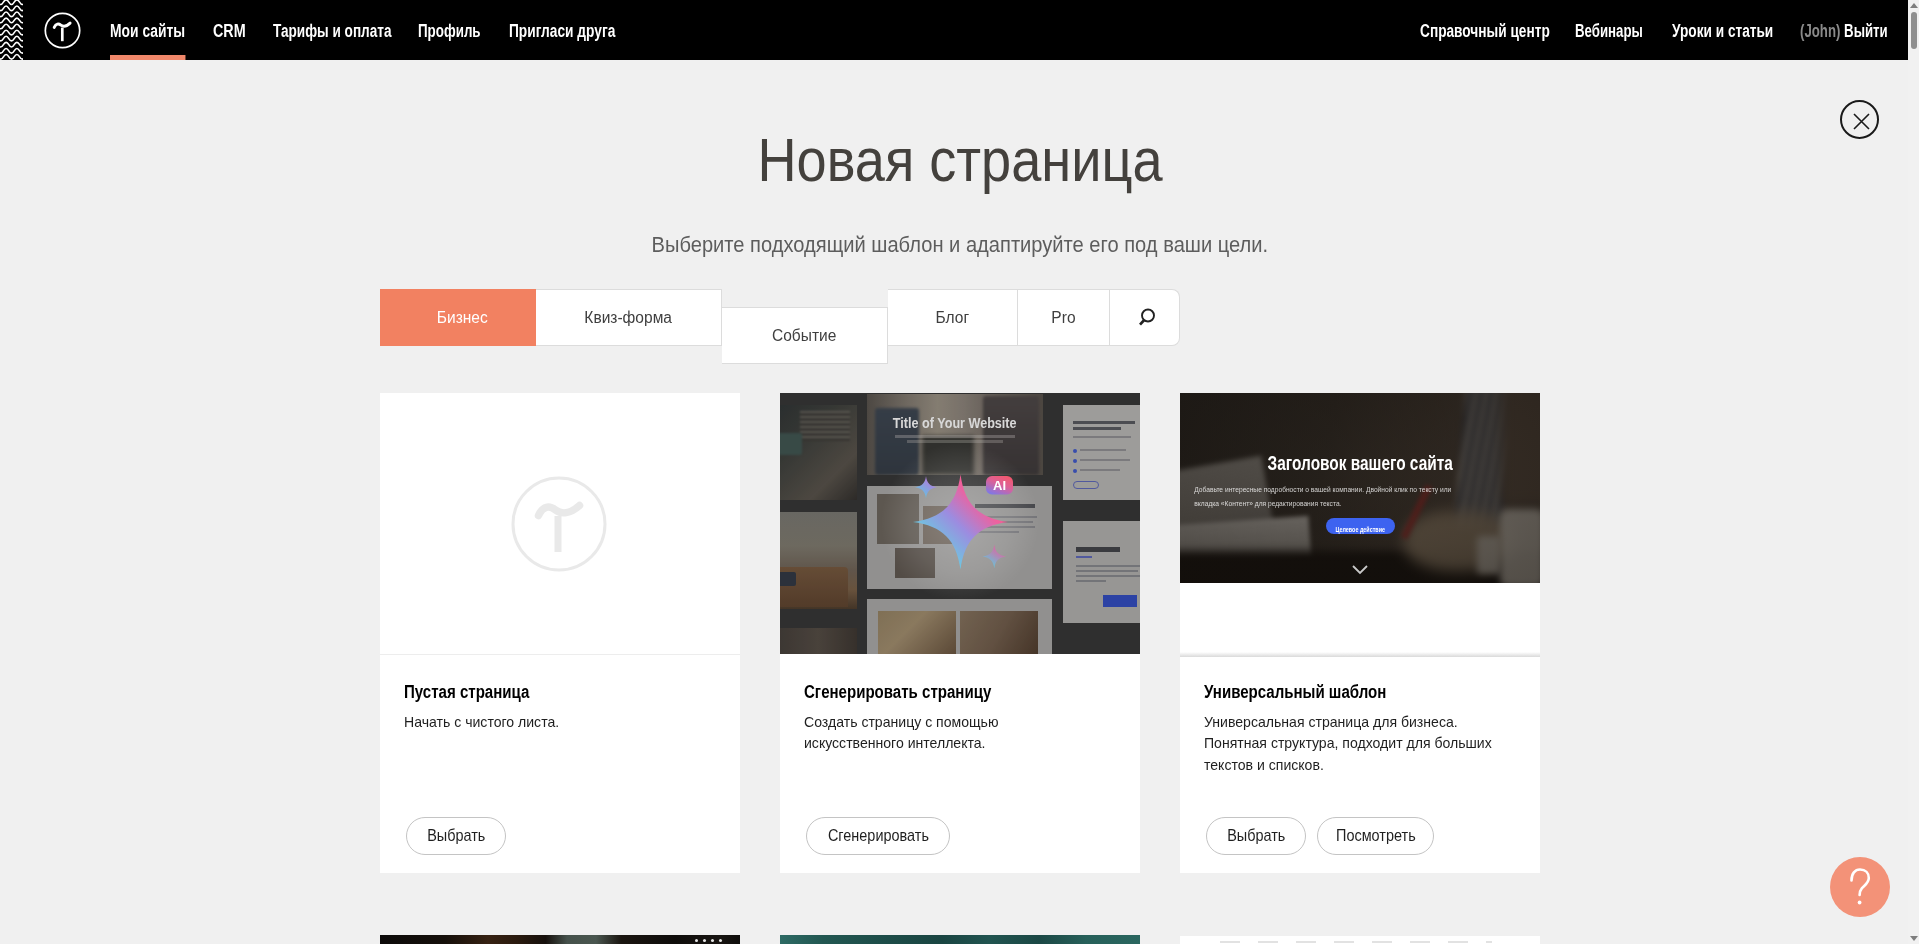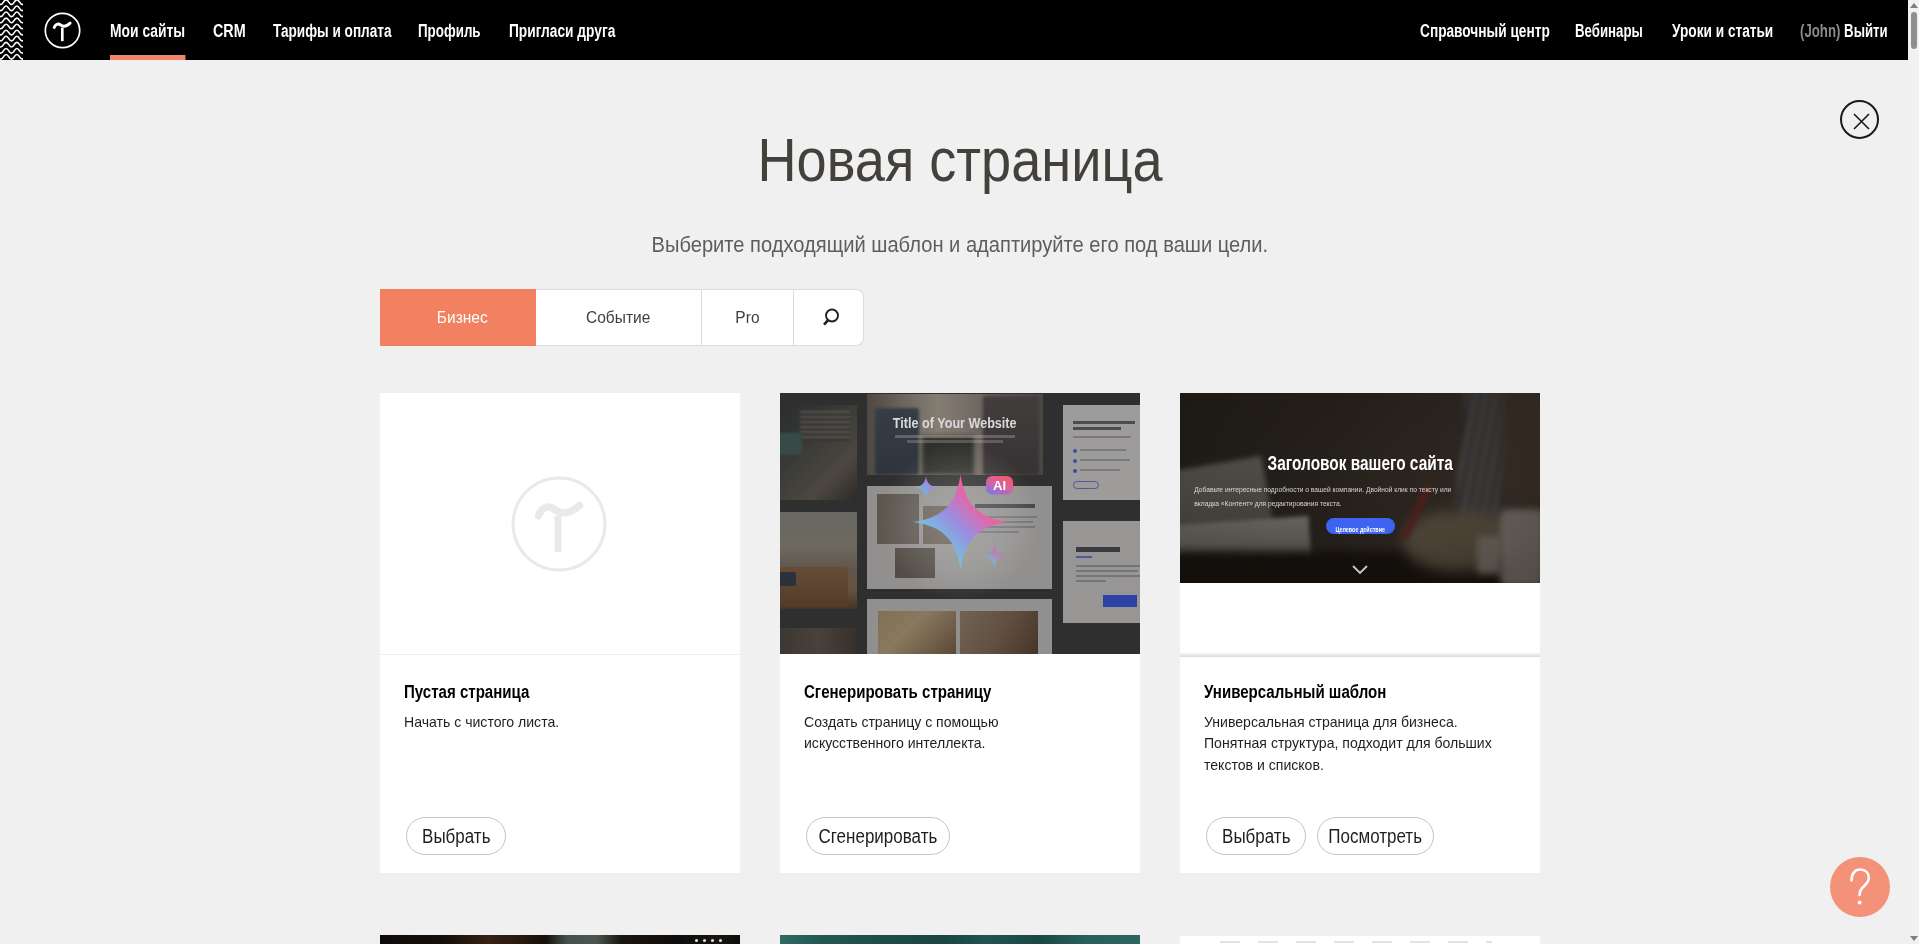--- a/index.html
+++ b/index.html
@@ -40,21 +40,21 @@
   .row1 { top:393px; height:480px; }
   .cimg { position:absolute; left:0; top:0; width:360px; height:261px; overflow:hidden; }
   #collage { background:#313131; }
   .tile { position:absolute; overflow:hidden; }
   .csep { position:absolute; left:0; top:261px; width:360px; height:1px; background:#ededed; }
   .ctitle { position:absolute; left:24px; top:289px; font-size:17.5px; font-weight:bold; color:#000;
             transform:scaleX(.86); transform-origin:left center; white-space:nowrap; }
   .cdesc  { position:absolute; left:24px; top:318px; font-size:15px; color:#1f1f1f; line-height:21.3px;
             transform:scaleX(.938); transform-origin:left top; white-space:nowrap; }
   .cbtn { position:absolute; top:424px; height:38px; border:1px solid #c4c4c4; border-radius:19px; background:#fff;
-          color:#1f1f1f; font-size:20px; display:flex; align-items:center; justify-content:center; }
+          color:#1f1f1f; font-size:17px; display:flex; align-items:center; justify-content:center; }
   .cbtn span { display:inline-block; transform:scaleX(.85); transform-origin:center; white-space:nowrap; }
   .tab span { display:inline-block; transform:scaleX(.97); transform-origin:center; white-space:nowrap; }
   
   .help { position:absolute; left:1830px; top:857px; width:60px; height:60px; border-radius:50%; background:#f39278; }
 </style>
 </head>
 <body>
 
 <div class="nav">
   <svg class="zig" width="23" height="60" viewBox="0 0 23 60">
@@ -97,22 +97,28 @@
     </svg>
 </div>
 
 <div class="h1"><span id="t1">Новая страница</span></div>
 <div class="sub"><span id="t2">Выберите подходящий шаблон и адаптируйте его под ваши цели.</span></div>
 
 <div class="tabs">
   <div class="tab active first" style="width:156px;">
       <span>Бизнес</span>
     </div>
-  <div class="tab" style="width:166px;">
+  <div class="tab" style="width:186px;">
+      <span>Квиз-форма</span>
+    </div>
+  <div class="tab" style="width:166px;margin-top:18px;">
       <span>Событие</span>
+    </div>
+  <div class="tab" style="width:130px;">
+      <span>Блог</span>
     </div>
   <div class="tab" style="width:92px;">
       <span>Pro</span>
     </div>
   <div class="tab last" style="width:70px;">
     <svg width="20" height="20" viewBox="0 0 20 20" style="margin-left:3px;margin-top:1px;">
         <circle cx="12" cy="7.5" r="6" fill="none" stroke="#222" stroke-width="1.9"></circle>
         <path d="M8.2 12 L4 16.6" stroke="#222" stroke-width="2.7"></path>
       </svg>
   </div>

